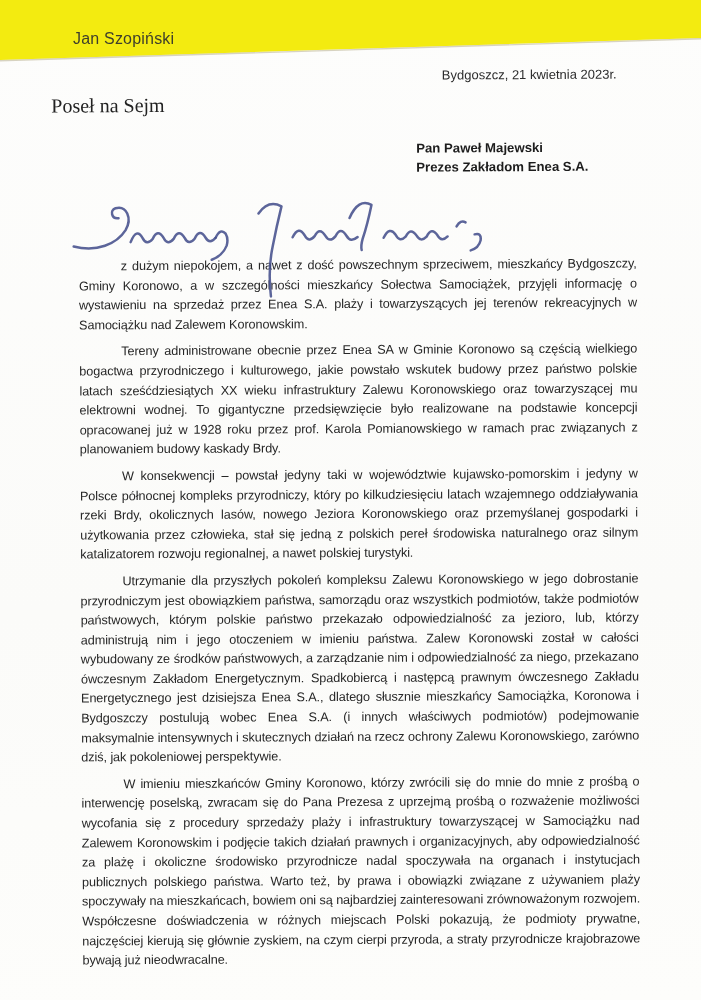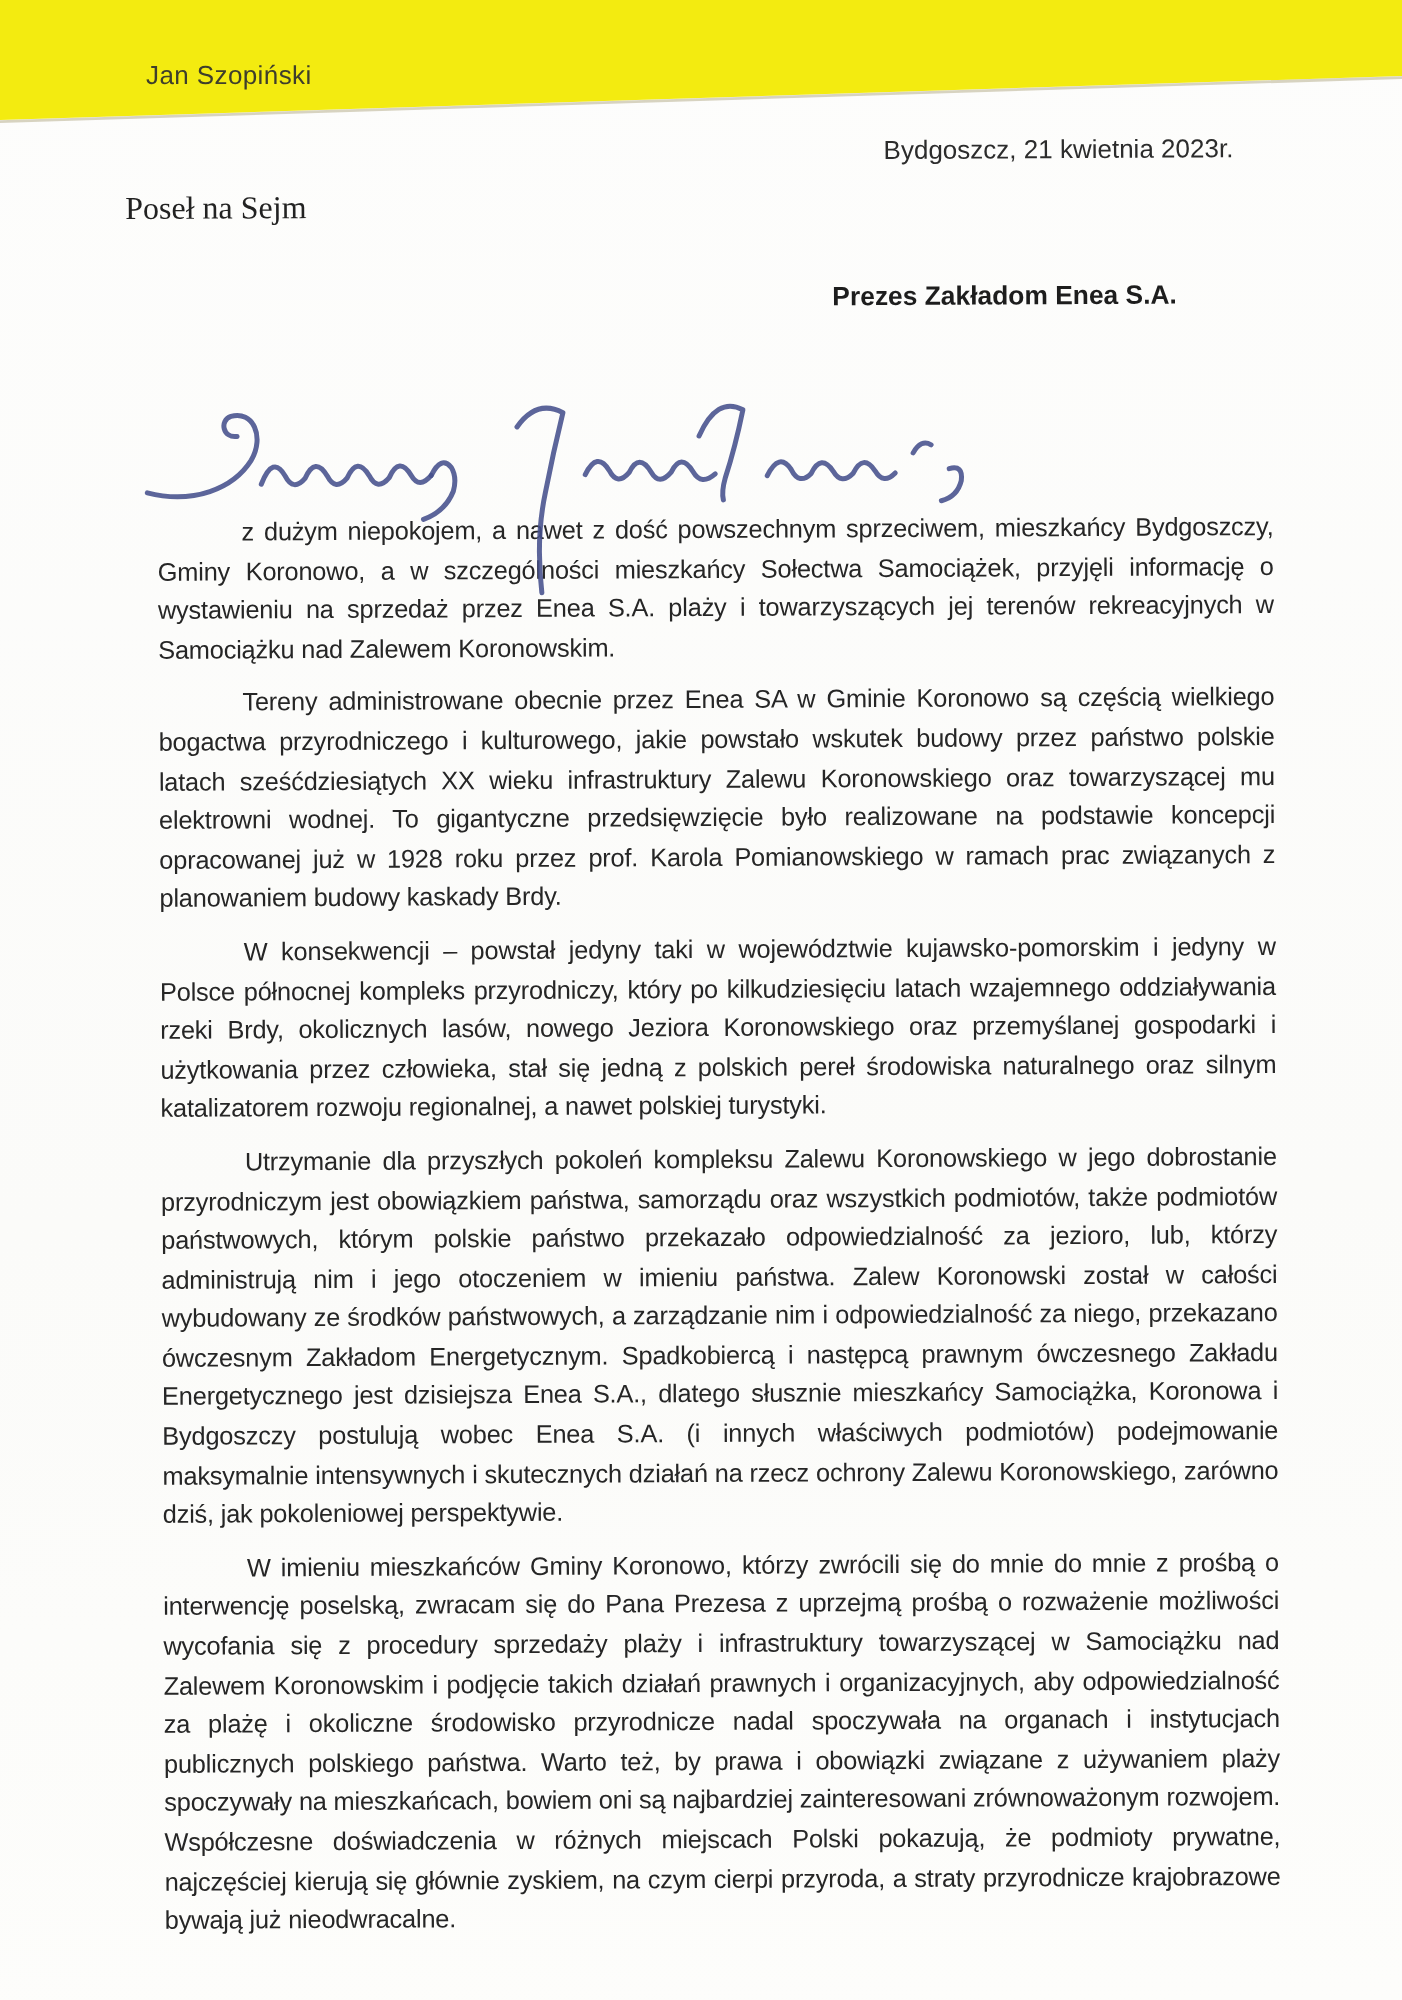--- a/index.html
+++ b/index.html
@@ -11,35 +11,35 @@
     position:relative;
     width:701px;height:1000px;
     margin:0 auto;
     background:linear-gradient(178deg,#fdfdfc 0%,#fbfbf9 60%,#fdfdfb 100%);
     overflow:hidden;
     box-shadow:0 0 6px rgba(0,0,0,.25);
   }
   .band-svg{position:absolute;left:0;top:0;display:block;}
   .band-name{
     position:absolute;left:73px;top:30px;
-    font-size:13px;font-weight:500;color:#3e3e2c;letter-spacing:.2px;
+    font-size:16px;font-weight:500;color:#3e3e2c;letter-spacing:.2px;
   }
   .sheet{
     position:absolute;left:0;top:0;width:100%;height:100%;
     transform:rotate(-0.3deg);transform-origin:350px 500px;
   }
   .date-line{
     position:absolute;left:444px;top:68px;
     font-size:13px;color:#2c2c2c;
   }
   .sender{
     position:absolute;left:28px;top:95px;width:164px;
     text-align:center;
     font-family:"Liberation Serif","DejaVu Serif",serif;
-    font-size:16px;line-height:18px;color:#222;
+    font-size:20px;line-height:18px;color:#222;
   }
   .recipient{
     position:absolute;left:418px;top:140px;
     font-size:13.2px;font-weight:700;line-height:18.5px;color:#1d1d1d;
   }
   .salutation-svg{
     position:absolute;left:70px;top:192px;
     pointer-events:none;z-index:3;
   }
   .salutation-svg path{
@@ -66,20 +66,21 @@
 
   <div class="sheet">
 
     <div class="date-line">Bydgoszcz, 21 kwietnia 2023r.</div>
 
     <div class="sender">
       <div>Poseł na Sejm</div>
     </div>
 
     <div class="recipient">
+      <div>Pan Paweł Majewski</div>
       <div>Prezes Zakładom Enea S.A.</div>
     </div>
 
     <svg class="salutation-svg" width="440" height="118" viewBox="0 0 440 118" aria-hidden="true">
       <g stroke="#45508c">
 
         <path d="M5 53 C28 59 48 51 57 37 C64 25 58 12 47 15 C41 17 43 26 50 25"></path>
 
         <path d="M62 49 Q68 34 74 45 Q78 53 84 46 Q89 35 95 45 Q99 53 105 46 Q110 35 116 45 Q120 53 126 46 Q131 35 137 45 Q141 52 147 45"></path>
 

